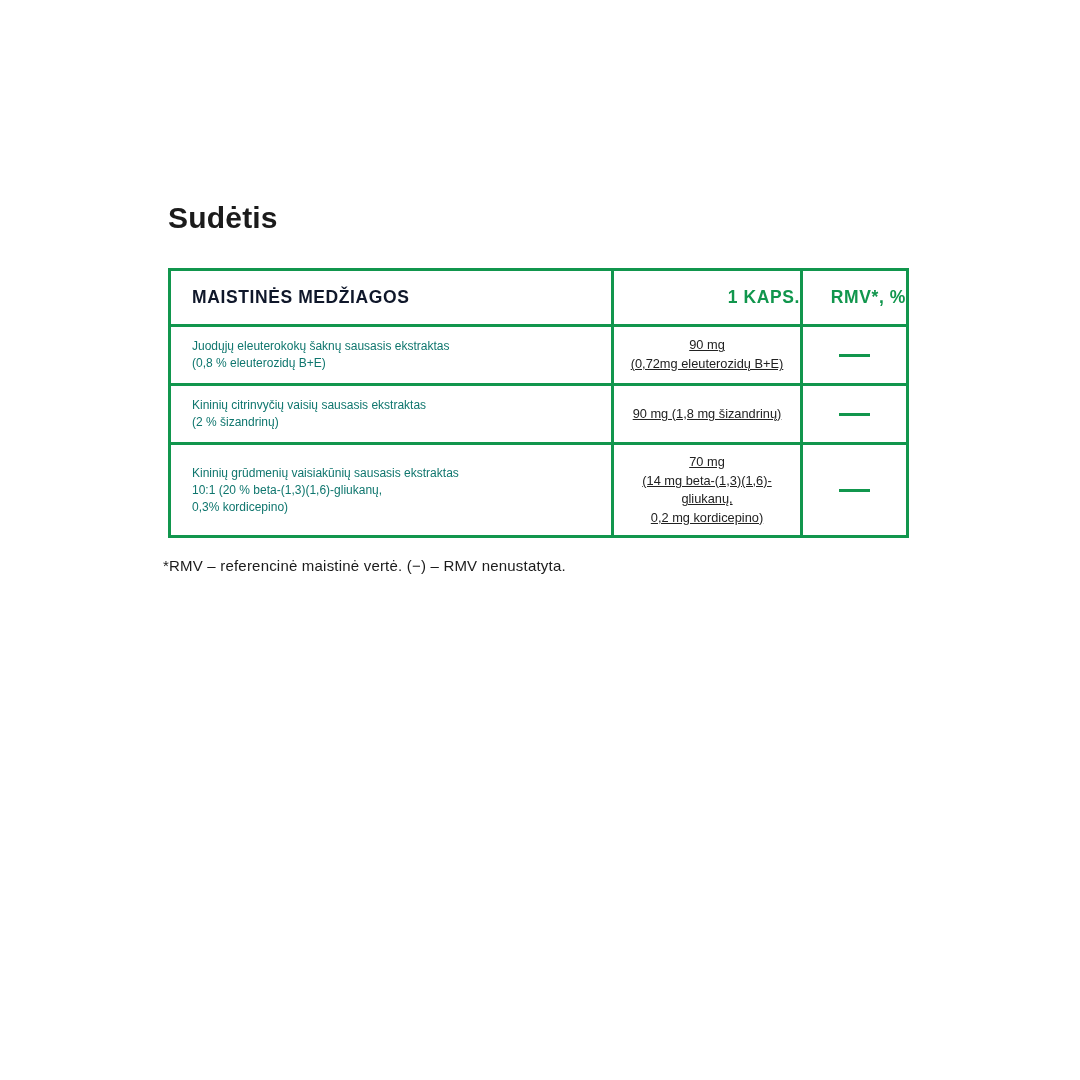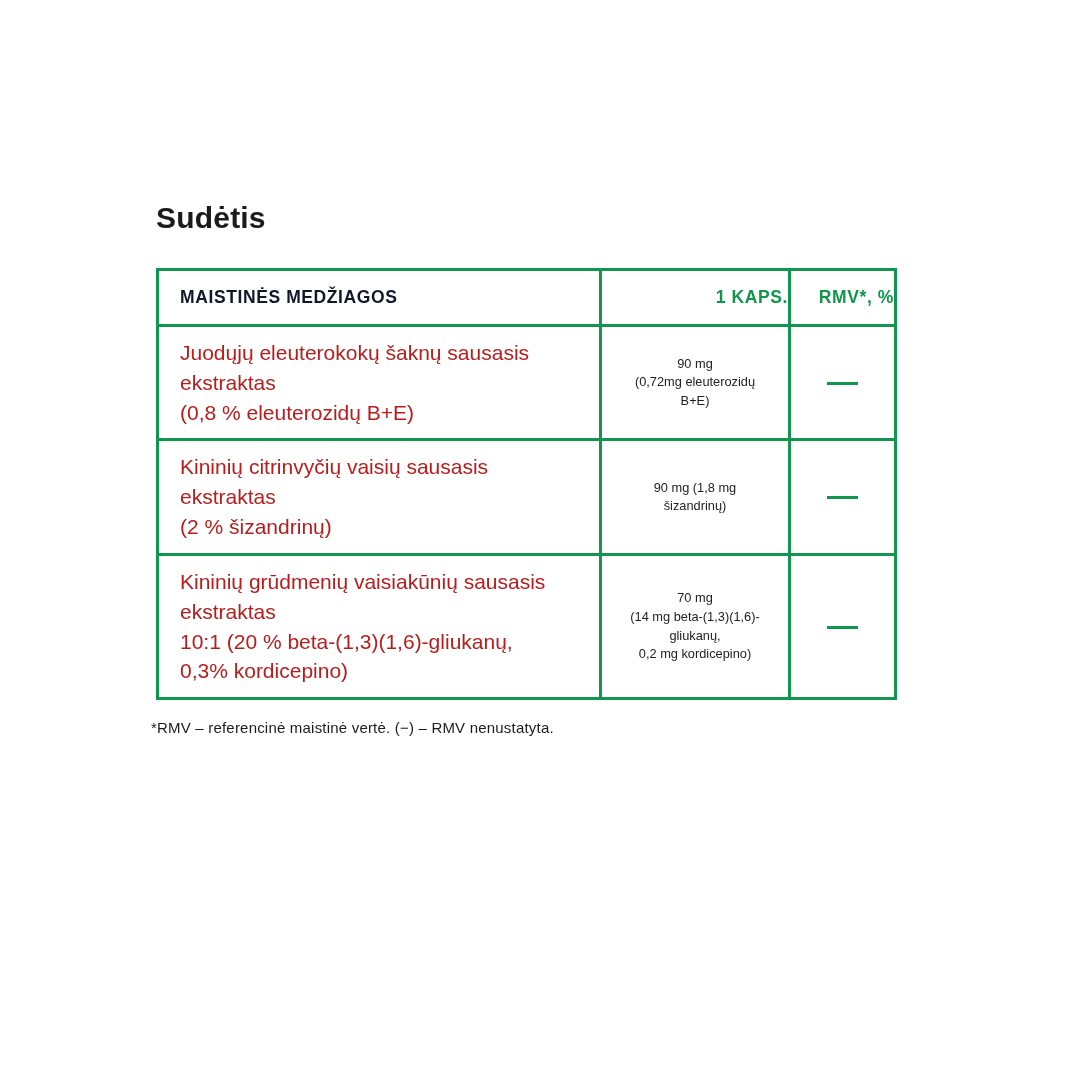--- a/index.html
+++ b/index.html
@@ -5,21 +5,21 @@
   * { margin: 0; padding: 0; box-sizing: border-box; }
   html, body {
     width: 1080px;
     height: 1080px;
     background: #ffffff;
     font-family: "Liberation Sans", sans-serif;
     overflow: hidden;
   }
   .content {
     position: absolute;
-    left: 156px;
+    left: 168px;
     top: 201px;
     width: 745px;
   }
   .page-title {
     font-size: 30px;
     font-weight: 700;
     color: #1b1b1b;
     letter-spacing: 0.2px;
     margin-bottom: 33px;
   }
@@ -47,32 +47,33 @@
   }
   th.h-kaps, th.h-rmv {
     text-align: right;
     color: #11964d;
     font-size: 17.5px;
     font-weight: 700;
     letter-spacing: 0.6px;
   }
   td.name-cell {
     padding: 11px 12px 11px 21px;
-    font-size: 21px;
-    color: #b91c1c;
+    font-size: 12px;
+    color: #0f766e;
     line-height: 1.42;
     font-weight: 400;
     min-height: 75px;
   }
   td.amount-cell {
     text-align: center;
-    padding: 8px 22px;
+    padding: 8px 14px;
     font-size: 12.8px;
     color: #222222;
     line-height: 1.45;
+    text-decoration: underline;
   }
   td.rmv-cell { text-align: center; }
   .line { display: block; }
   .dash {
     display: inline-block;
     width: 31px;
     height: 3px;
     background: #11964d;
     vertical-align: middle;
   }

